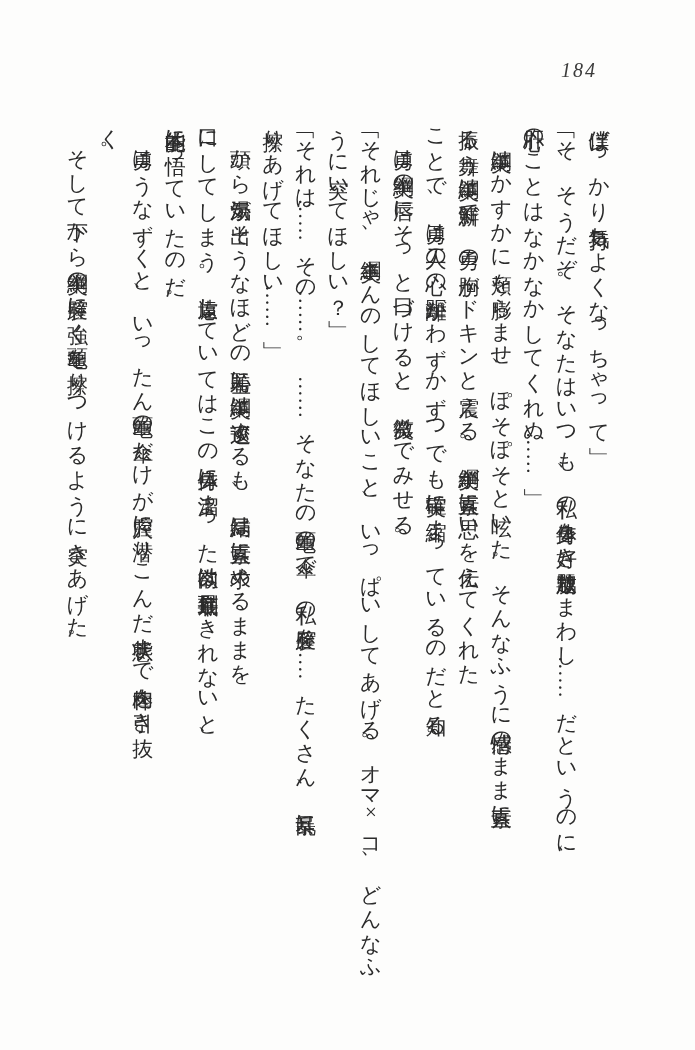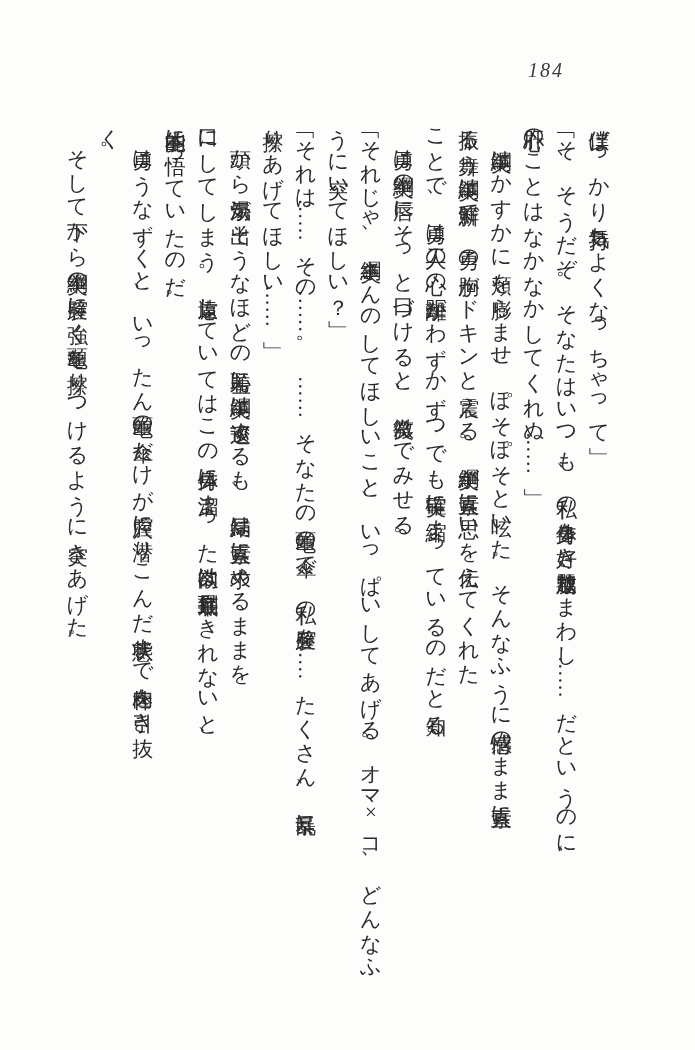--- a/index.html
+++ b/index.html
@@ -11,21 +11,21 @@
     position: relative;
     width: 695px;
     height: 1050px;
     background: #fdfdfc;
     overflow: hidden;
     font-family: "Liberation Serif", "DejaVu Serif", serif;
   }
   .page-number {
     position: absolute;
     top: 59px;
-    left: 528px;
+    left: 561px;
     font-size: 20px;
     font-style: italic;
     letter-spacing: 2px;
     color: #3c3c3c;
   }
   .text-body {
     position: absolute;
     top: 114px;
     right: 80px;
     height: 890px;

